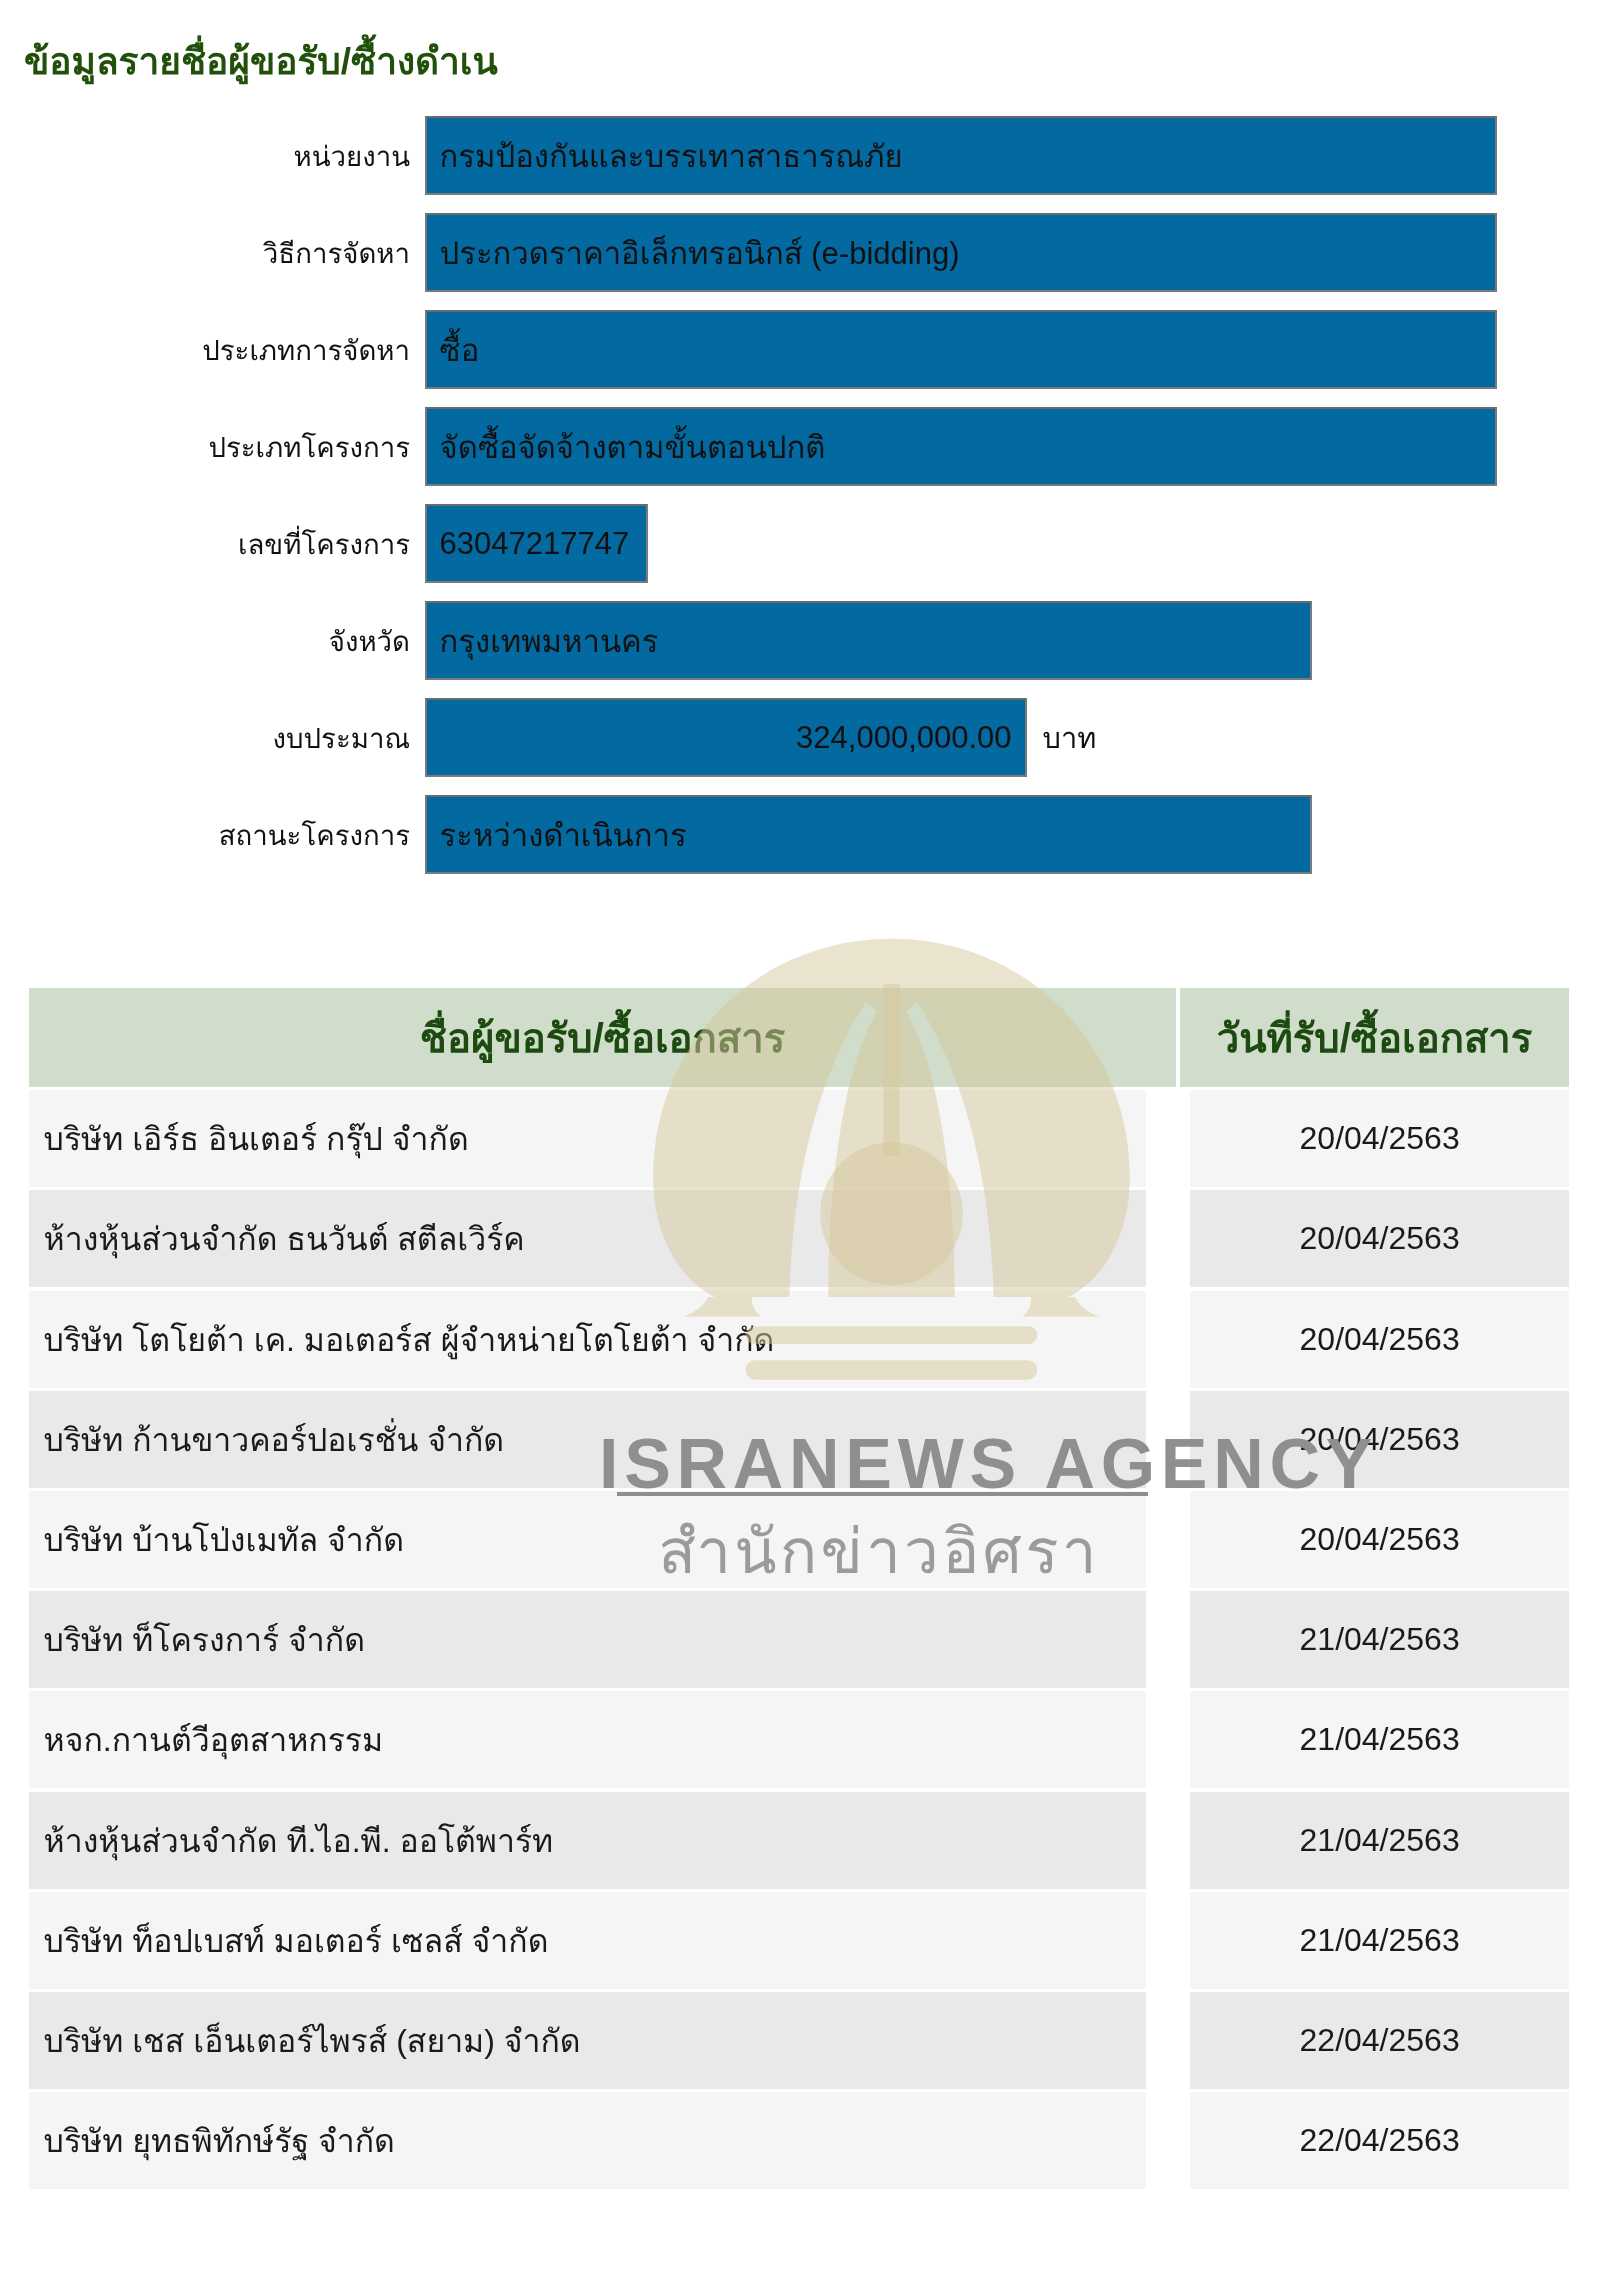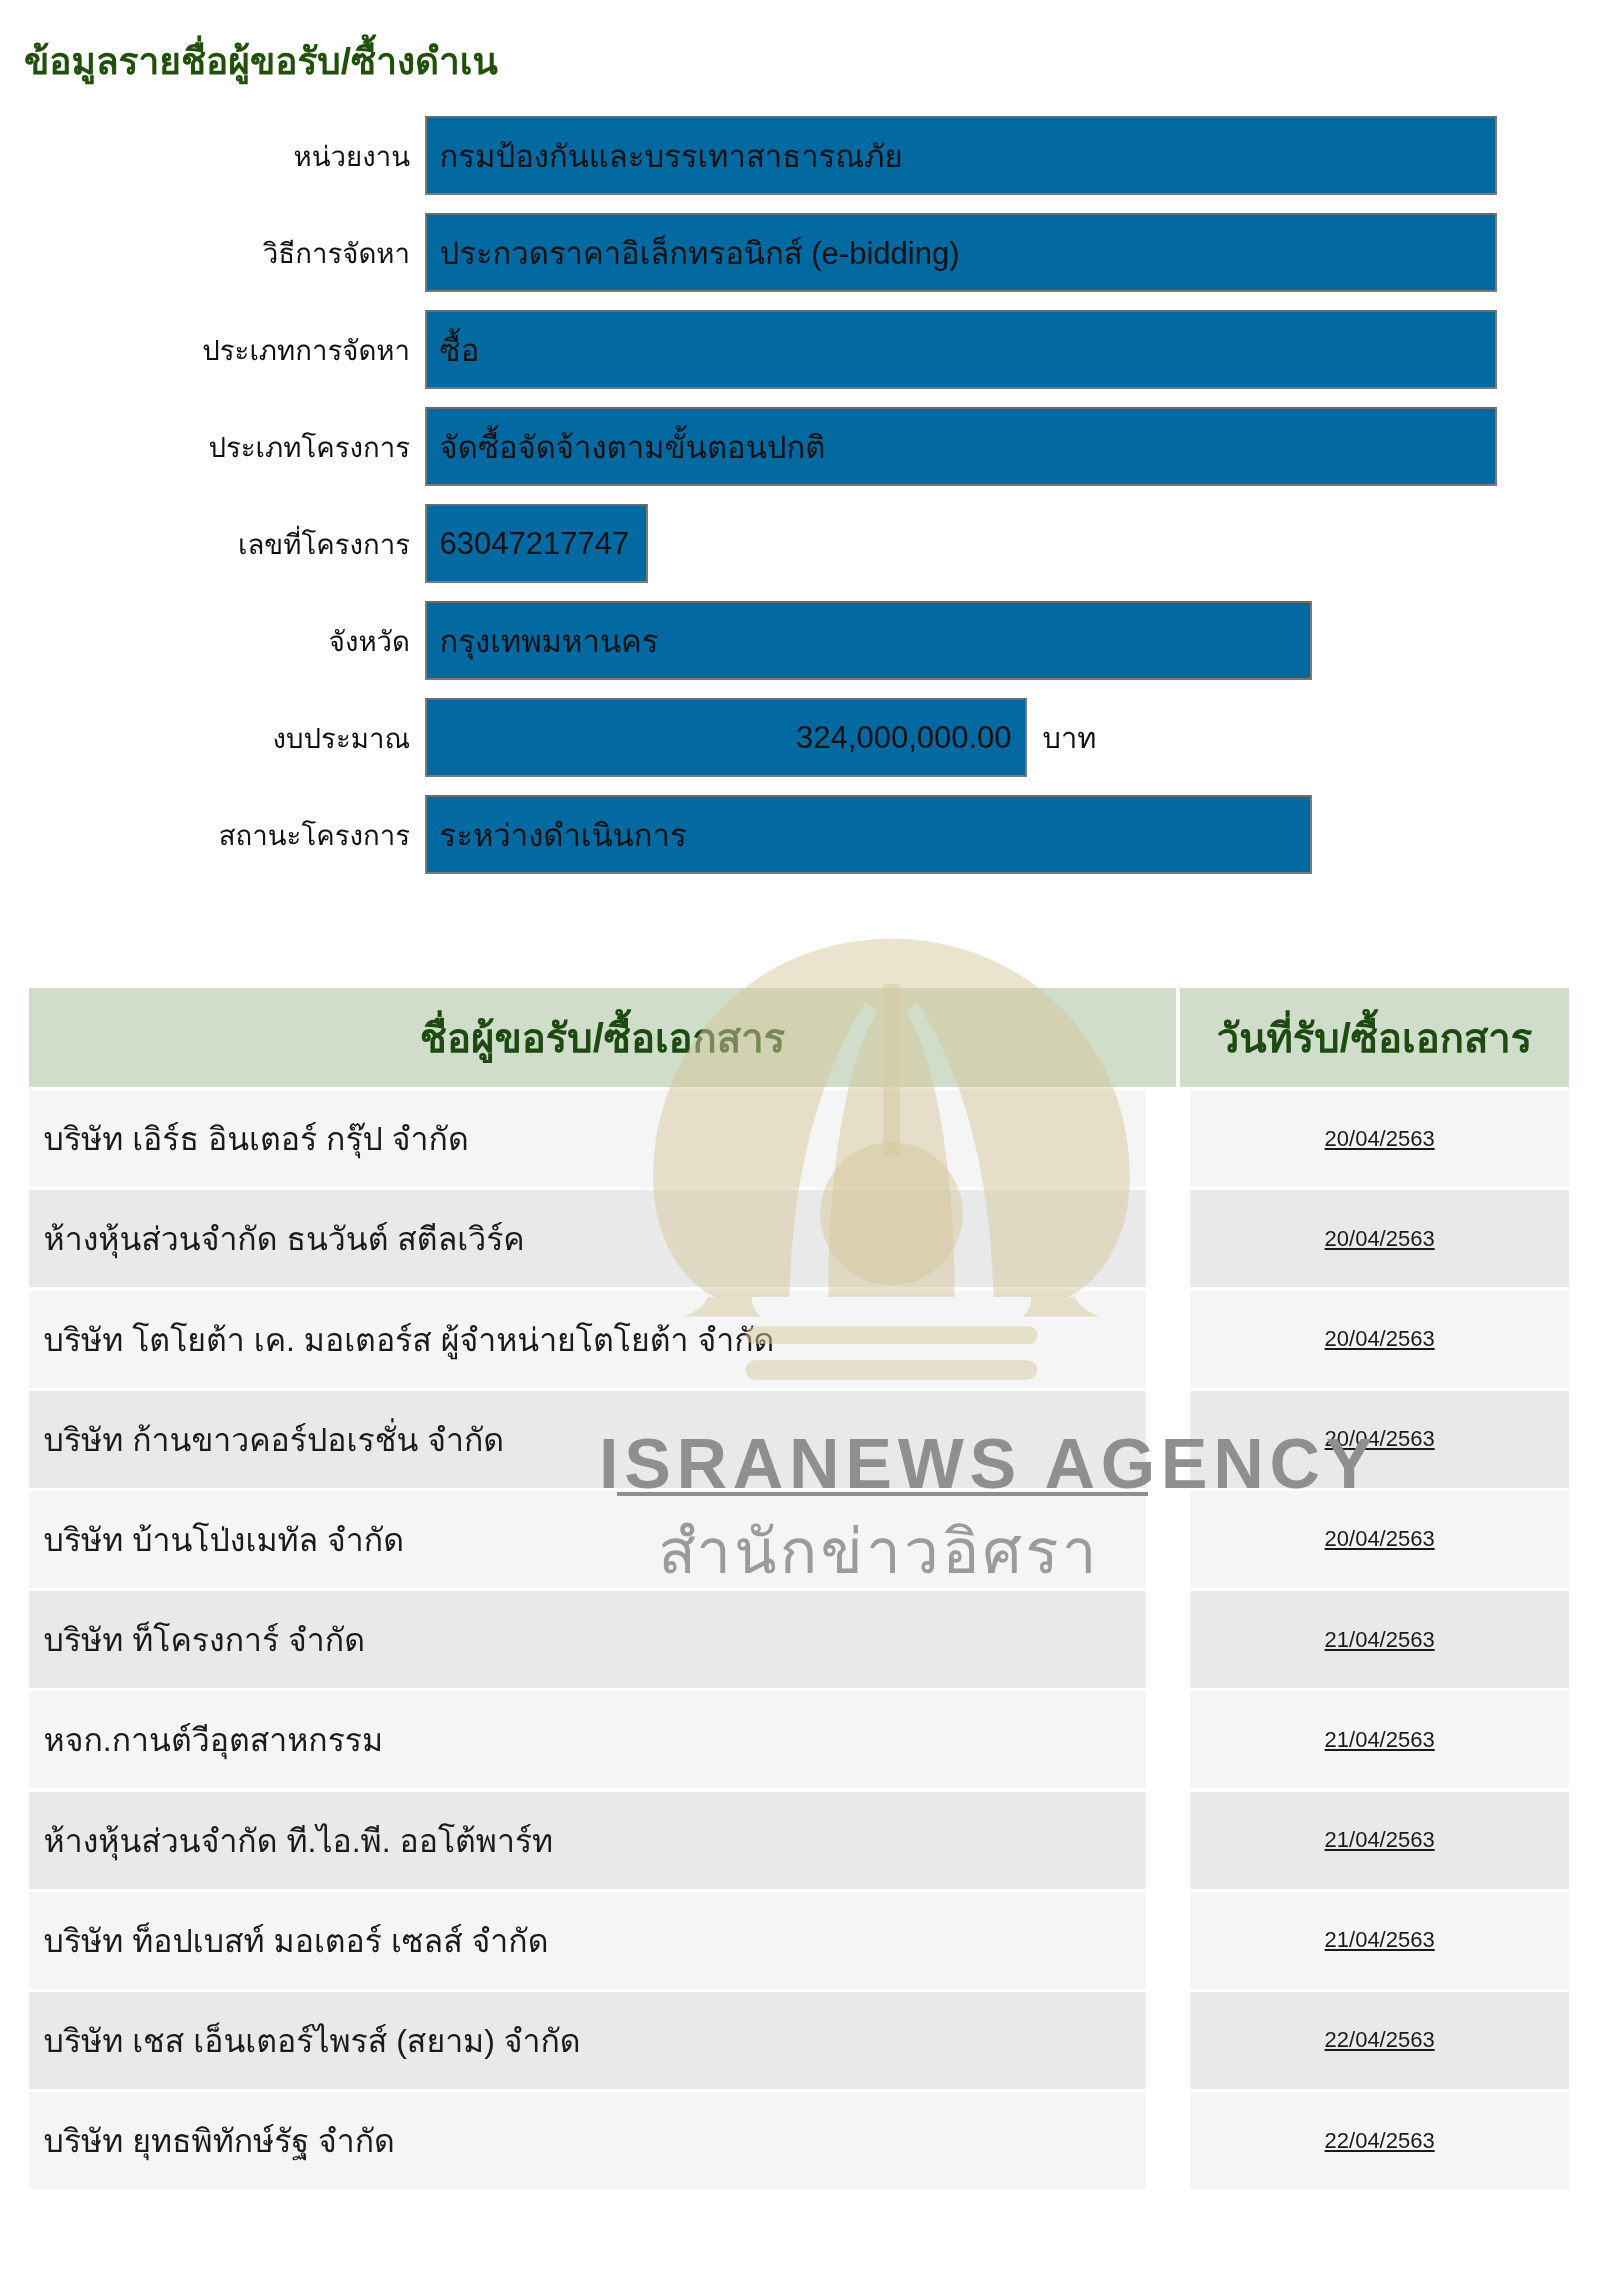--- a/index.html
+++ b/index.html
@@ -36,21 +36,21 @@
   .table{position:absolute;left:29px;top:988px;width:1540px;}
   .t-header{display:flex;height:99px;}
   .t-row{display:flex;height:97px;margin-top:3.2px;gap:40px;}
   .c1{width:1147px;box-sizing:border-box;}
   .c2{width:389px;margin-left:4px;box-sizing:border-box;}
   .t-header .c1,.t-header .c2{
     background:#cfddca;display:flex;align-items:center;justify-content:center;
     font-size:40px;font-weight:700;color:#1d4a10;
   }
   .t-row .c1{display:flex;align-items:center;padding-left:14.6px;font-size:32px;}
-  .t-row .c2{display:flex;align-items:center;justify-content:center;font-size:22px;text-decoration:underline;}
+  .t-row .c2{display:flex;align-items:center;justify-content:center;font-size:32px;}
   .t-row.odd  .c1,.t-row.odd  .c2{background:#f5f5f5;}
   .t-row.even .c1,.t-row.even .c2{background:#e9e9e9;}
   
   .watermark{position:absolute;left:8px;top:0;width:1412px;height:2295px;pointer-events:none;}
   .wm-emblem{position:absolute;left:616px;top:934px;width:535px;height:470px;}
   .wm-line1{
     position:absolute;left:591px;top:1424px;width:560px;
     text-align:center;font-size:70px;font-weight:700;letter-spacing:5.7px;
     color:#8f8f8f;white-space:nowrap;
   }

